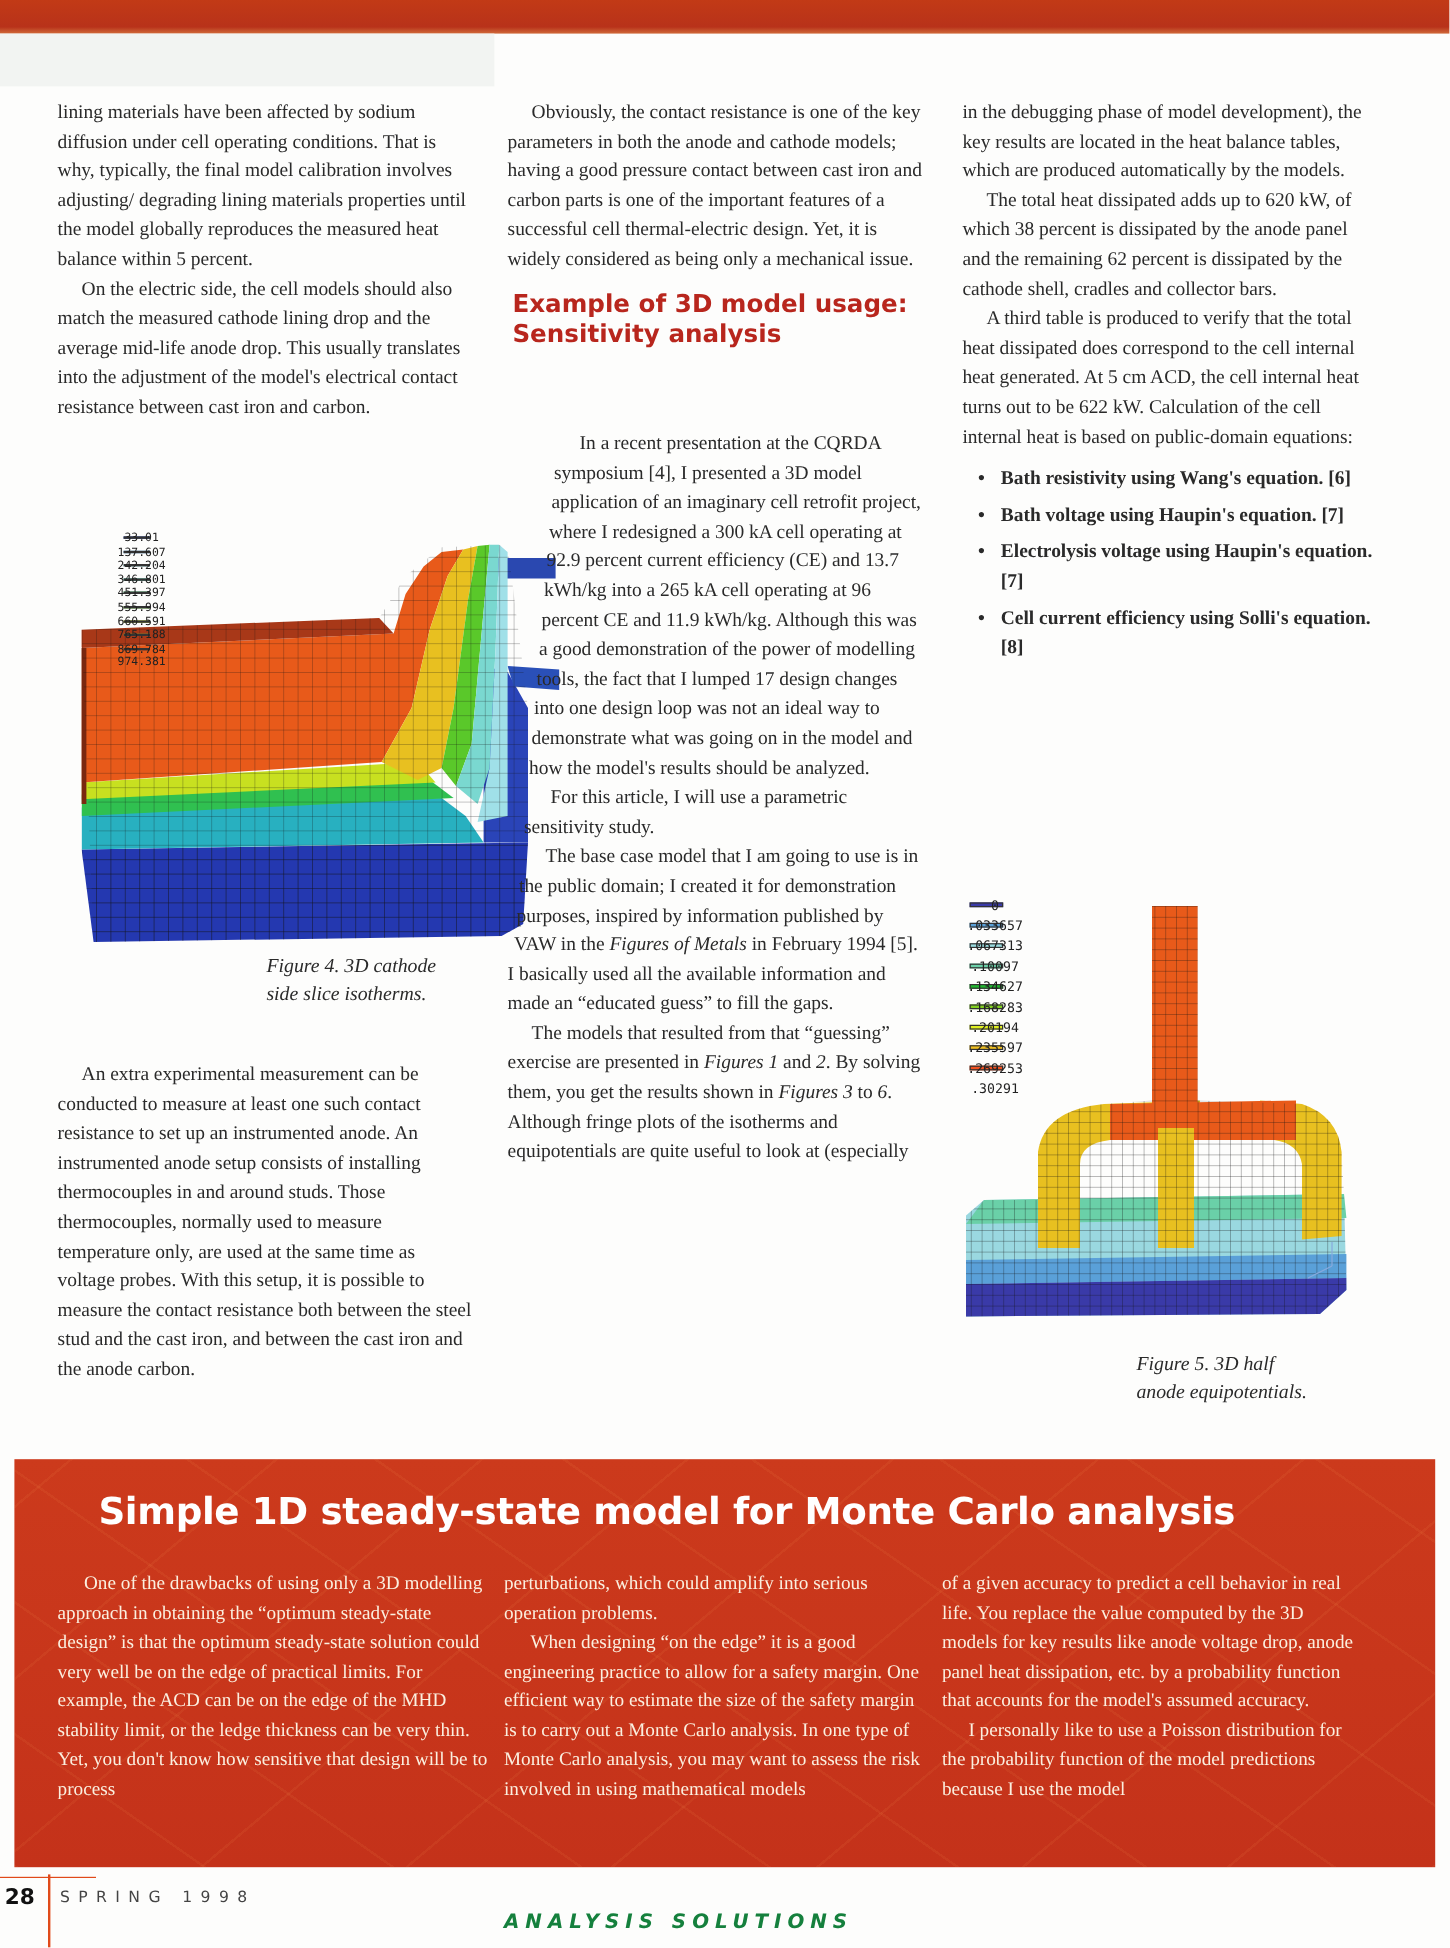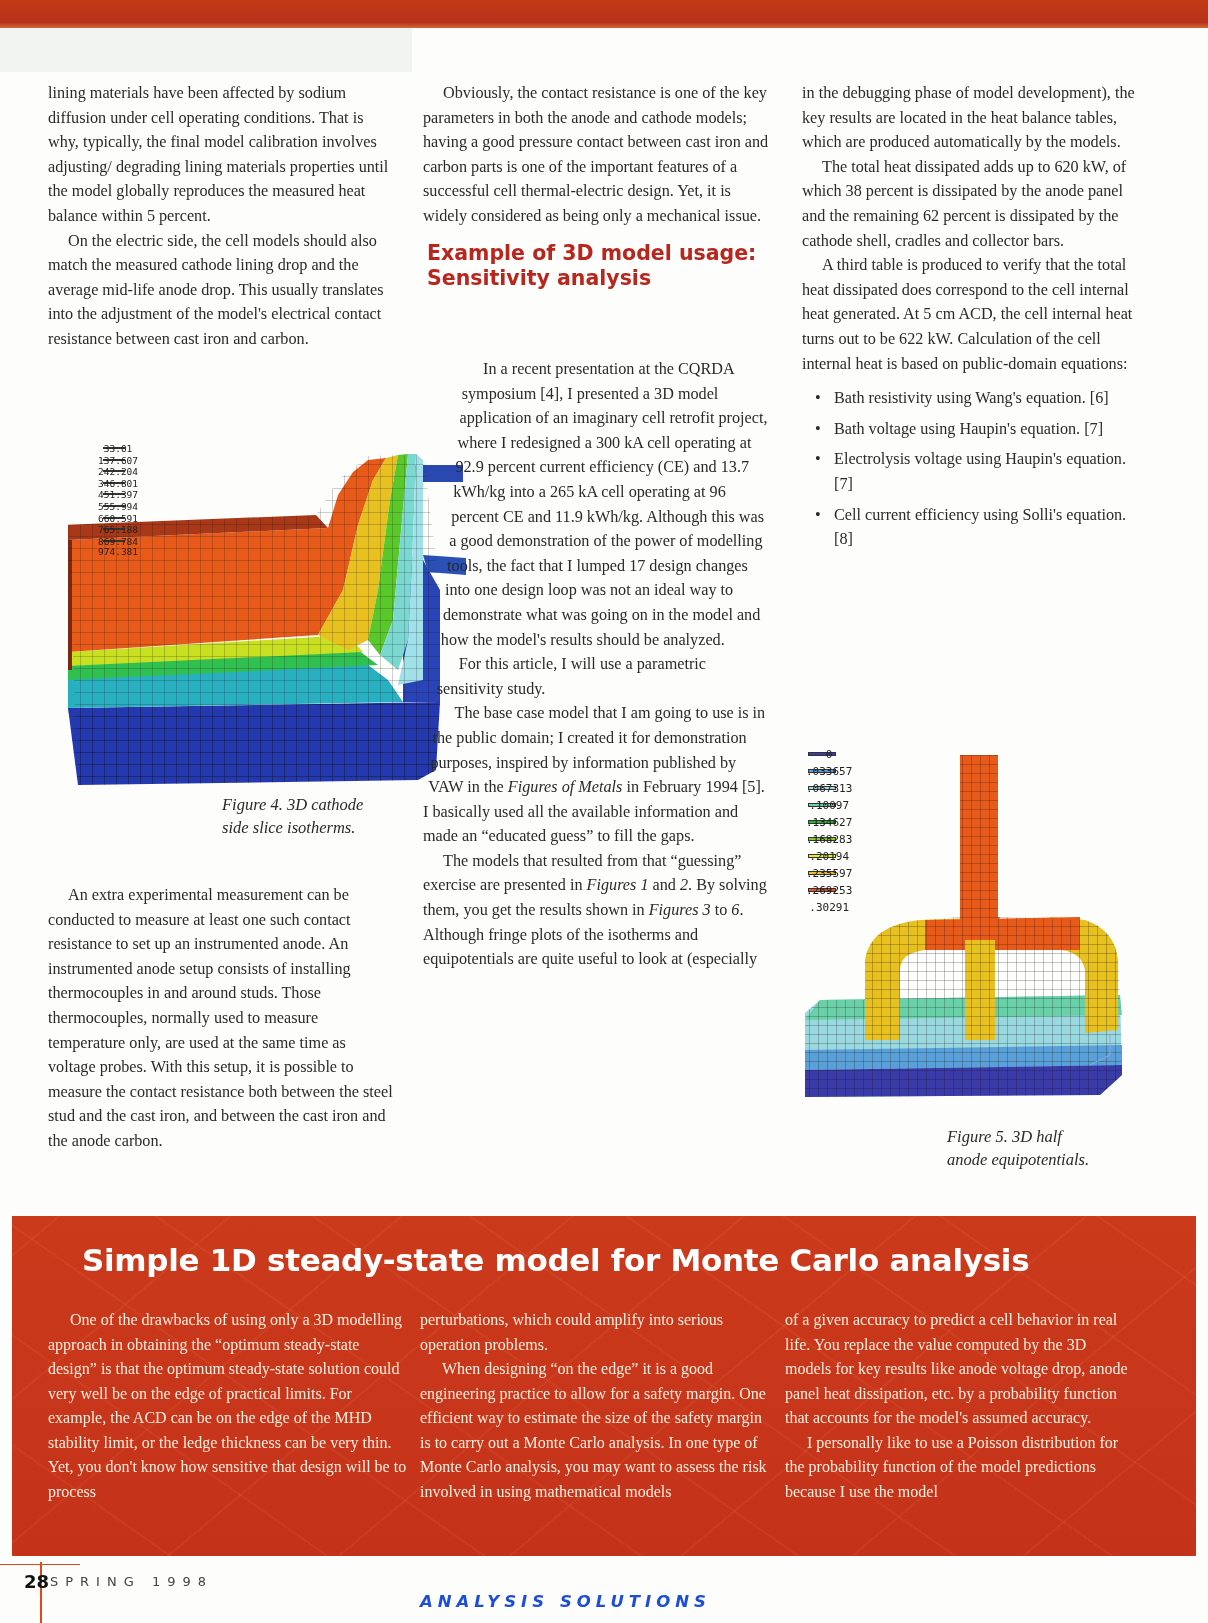--- a/index.html
+++ b/index.html
@@ -10,21 +10,21 @@
   .topghost { position:absolute; left:0; top:28px; width:412px; height:44px; background:#f2f4f2; }
   .col { position:absolute; font-size:16.2px; line-height:24.6px; }
   .col p { margin:0; text-indent:0; }
   .col p.ind { text-indent:20px; }
   .c1 { left:48px; top:81px; width:345px; }
   .c2 { left:423px; top:81px; width:350px; }
   .c3 { left:802px; top:81px; width:345px; }
   h2.sect { margin:12px 0 0 4px; color:#b8261d; font-family:"DejaVu Sans","Liberation Sans",sans-serif;
             font-weight:bold; font-size:20.5px; line-height:25px; }
   .bul { margin:10px 0 0 0; padding:0; list-style:none; }
-  .bul li { position:relative; padding-left:32px; margin-bottom:6px; }
+  .bul li { position:relative; padding-left:32px; margin-bottom:6px;font-weight:bold; }
   .bul li::before { content:"•"; position:absolute; left:13px; }
   .fig { position:absolute; }
   .caption { position:absolute; font-style:italic; font-size:16.5px; line-height:23px; text-align:left; }
   .legend { position:absolute; font-family:"DejaVu Sans Mono","Liberation Mono",monospace; font-size:9.5px; color:#222; }
   .legend .row { display:flex; align-items:center; height:11.6px;flex-direction:column; }
   .legend .sw { width:20px; height:9px; border:1px solid #333; margin-right:8px; }
   .legend .lbl { position:relative; top:-6px; }
   .legend2 { font-size:11px; }
   .legend2 .row { height:17px; }
   .legend2 .sw { width:26px; height:13px; margin-right:14px; }
@@ -34,23 +34,23 @@
            repeating-linear-gradient(35deg, rgba(255,170,90,0.08) 0 2px, transparent 2px 90px),
            repeating-linear-gradient(-40deg, rgba(255,170,90,0.08) 0 2px, transparent 2px 110px),
            linear-gradient(180deg,#cc3a1c,#c4321a); }
   .box h1 { position:absolute; left:70px; top:26px; margin:0; color:#fff;
             font-family:"DejaVu Sans","Liberation Sans",sans-serif; font-weight:bold; font-size:31px; letter-spacing:-0.3px; }
   .bcol { position:absolute; top:92px; color:#fbefdf; font-size:16px; line-height:24.5px; }
   .bcol p { margin:0; }
   .bcol p.ind { text-indent:22px; }
   .footer-line-v { position:absolute; left:40px; top:1562px; width:2px; height:61px; background:#e04a1a; }
   .footer-line-h { position:absolute; left:0; top:1564px; width:80px; height:1px; background:#e04a1a; }
-  .pagenum { position:absolute; left:24px; top:1571px; font-family:"DejaVu Sans","Liberation Sans",sans-serif; font-weight:bold; font-size:18px; color:#111; }
+  .pagenum { position:absolute; left:4px; top:1571px; font-family:"DejaVu Sans","Liberation Sans",sans-serif; font-weight:bold; font-size:18px; color:#111; }
   .issue { position:absolute; left:50px; top:1574px; font-family:"DejaVu Sans","Liberation Sans",sans-serif; font-size:13px; letter-spacing:7px; color:#444; }
-  .mag { position:absolute; left:420px; top:1592px; font-family:"DejaVu Sans","Liberation Sans",sans-serif; font-style:italic; font-weight:bold; font-size:16.5px; letter-spacing:5px; color:#1d4ed8; }
+  .mag { position:absolute; left:420px; top:1592px; font-family:"DejaVu Sans","Liberation Sans",sans-serif; font-style:italic; font-weight:bold; font-size:16.5px; letter-spacing:5px; color:#15803d; }
 </style>
 </head>
 <body>
 
 <div class="topbar"></div>
 <div class="topghost"></div>
 
 <div class="col c1">
   <p>lining materials have been affected by sodium diffusion under cell operating conditions. That is why, typically, the final model calibration involves adjusting/ degrading lining materials properties until the model globally reproduces the measured heat balance within 5 percent.</p>
   <p class="ind">On the electric side, the cell models should also match the measured cathode lining drop and the average mid-life anode drop. This usually translates into the adjustment of the model's electrical contact resistance between cast iron and carbon.</p>

